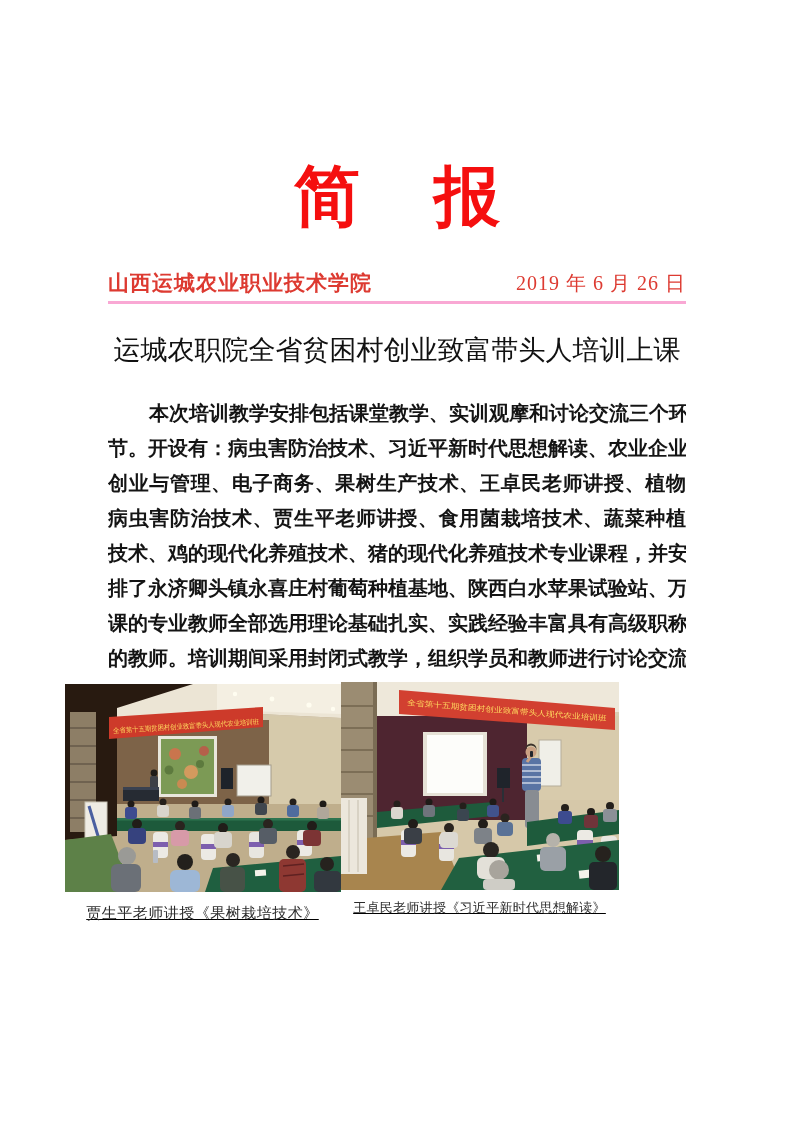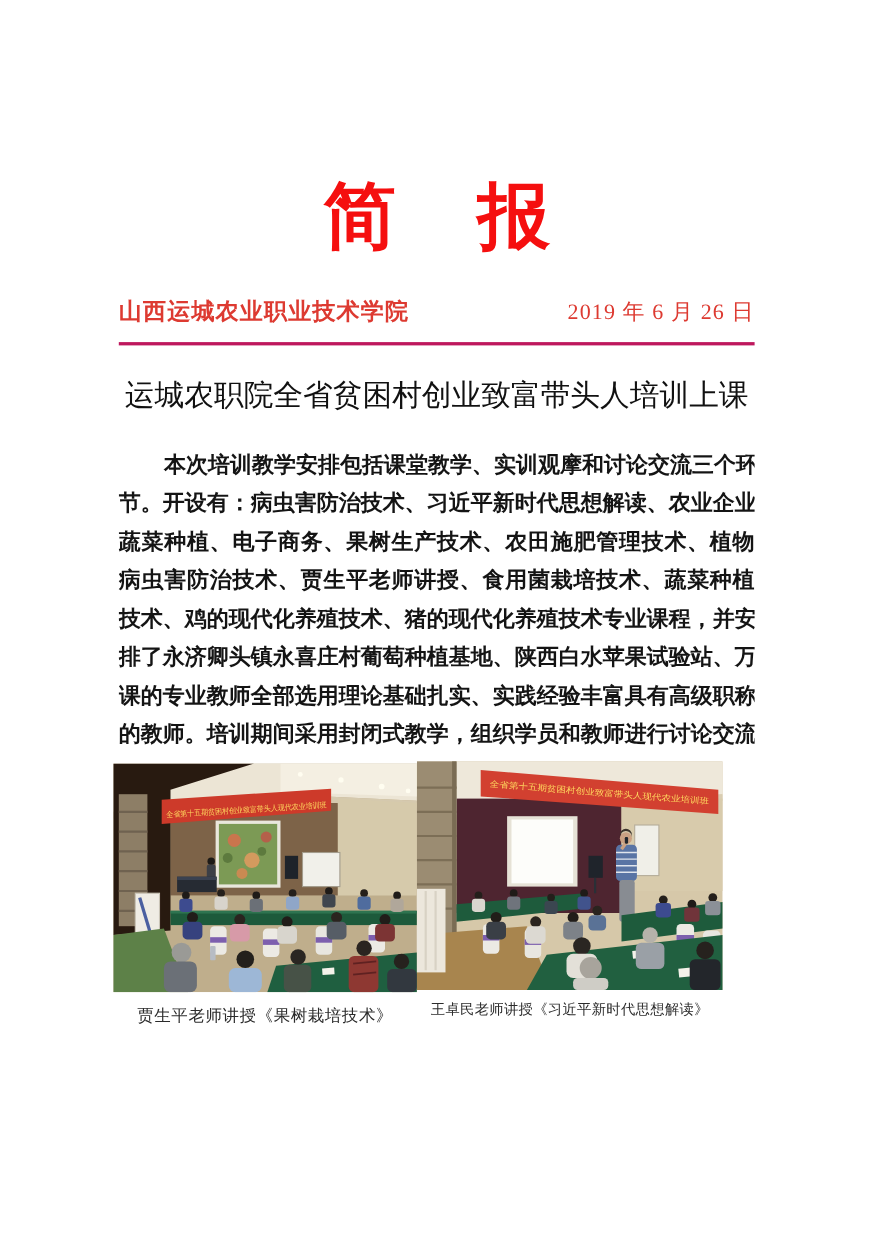--- a/index.html
+++ b/index.html
@@ -31,22 +31,22 @@
     font-size:66px;
     line-height:72px;
     font-weight:bold;
     font-family:"DejaVu Sans","Liberation Sans",sans-serif;
   }
   .masthead{
     margin-top:36px;
     display:flex;
     justify-content:space-between;
     align-items:baseline;
-    border-bottom:3px solid #be185d;
-    padding-bottom:14px;
+    border-bottom:3px solid #f9a8d4;
+    padding-bottom:4px;
     color:#dd3a31;
   }
   .masthead .issuer{
     font-size:21px;
     font-weight:bold;
     letter-spacing:1px;
   }
   .masthead .issue-date{
     font-size:20px;
     letter-spacing:1px;
@@ -73,21 +73,22 @@
     overflow:hidden;
     white-space:nowrap;
     font-weight:bold;
   }
   .body-line.indent{padding-left:41px;}
   .photos{
     margin-top:8px;
     margin-left:-5px;
     width:477px;
     display:flex;
-    justify-content:space-between;
+    justify-content:center;
+    text-decoration:underline;
   }
   figure{margin:0;padding:0;}
   .photo-frame svg{display:block;}
   .photo-right{margin-top:-2px;}
   figcaption{
     text-align:center;
     color:#2b2b2b;
     font-family:"Liberation Serif","DejaVu Serif",serif;
   }
   .caption-left{margin-top:12px;font-size:15px;letter-spacing:0.5px;}
@@ -107,21 +108,21 @@
   <div class="masthead">
     <span class="issuer">山西运城农业职业技术学院</span>
     <span class="issue-date">2019 年 6 月 26 日</span>
   </div>
 
   <div class="headline">运城农职院全省贫困村创业致富带头人培训上课</div>
 
   <div class="body-text">
     <div class="body-line indent">本次培训教学安排包括课堂教学、实训观摩和讨论交流三个环</div>
     <div class="body-line">节。开设有：病虫害防治技术、习近平新时代思想解读、农业企业</div>
-    <div class="body-line">蔬菜种植、电子商务、果树生产技术、农田施肥管理技术、植物</div>
+    <div class="body-line">创业与管理、电子商务、果树生产技术、王卓民老师讲授、植物</div>
     <div class="body-line">病虫害防治技术、贾生平老师讲授、食用菌栽培技术、蔬菜种植</div>
     <div class="body-line">技术、鸡的现代化养殖技术、猪的现代化养殖技术专业课程，并安</div>
     <div class="body-line">排了永济卿头镇永喜庄村葡萄种植基地、陕西白水苹果试验站、万</div>
     <div class="body-line">课的专业教师全部选用理论基础扎实、实践经验丰富具有高级职称</div>
     <div class="body-line">的教师。培训期间采用封闭式教学，组织学员和教师进行讨论交流。</div>
   </div>
 
   <div class="photos">
 
     <figure class="photo-frame photo-left">

